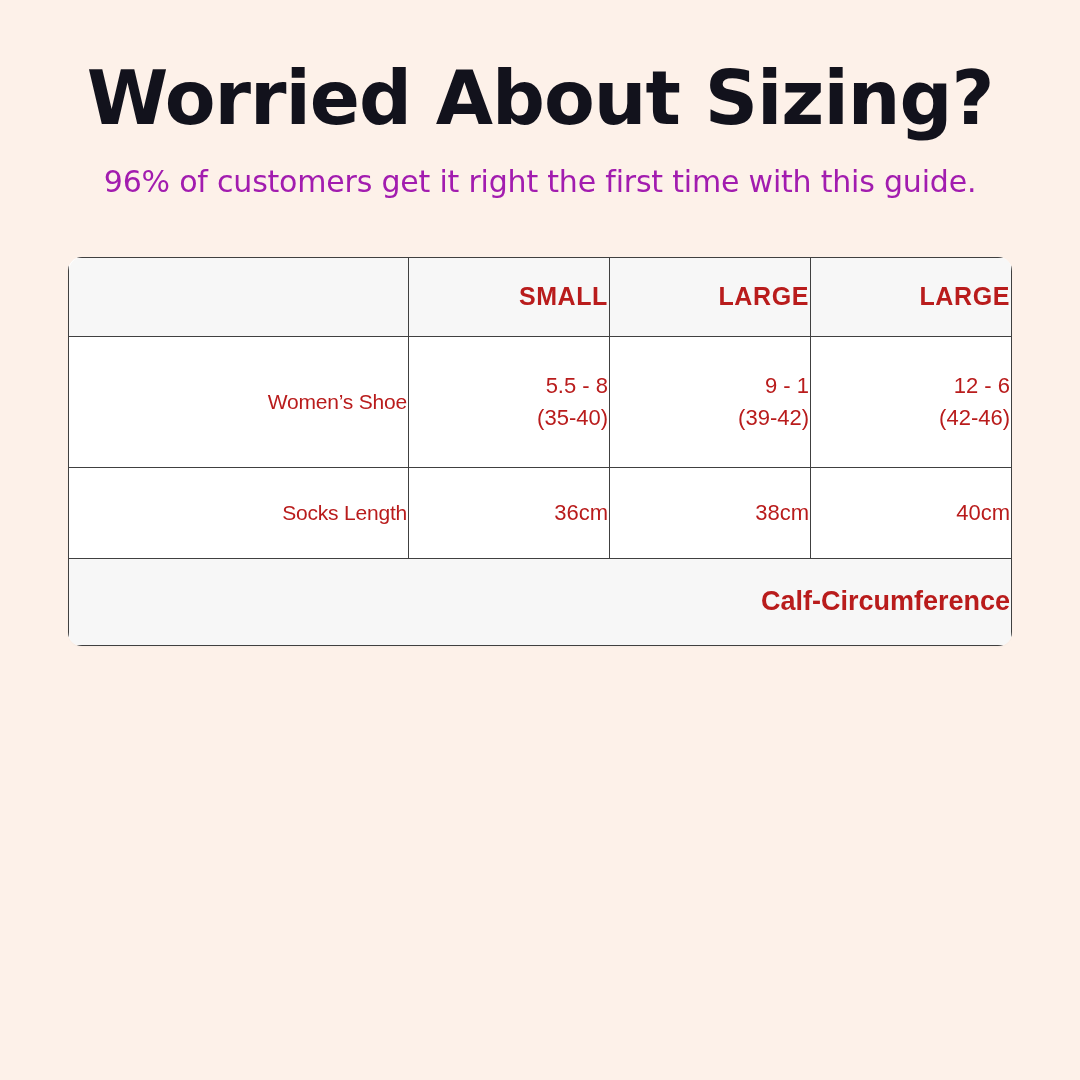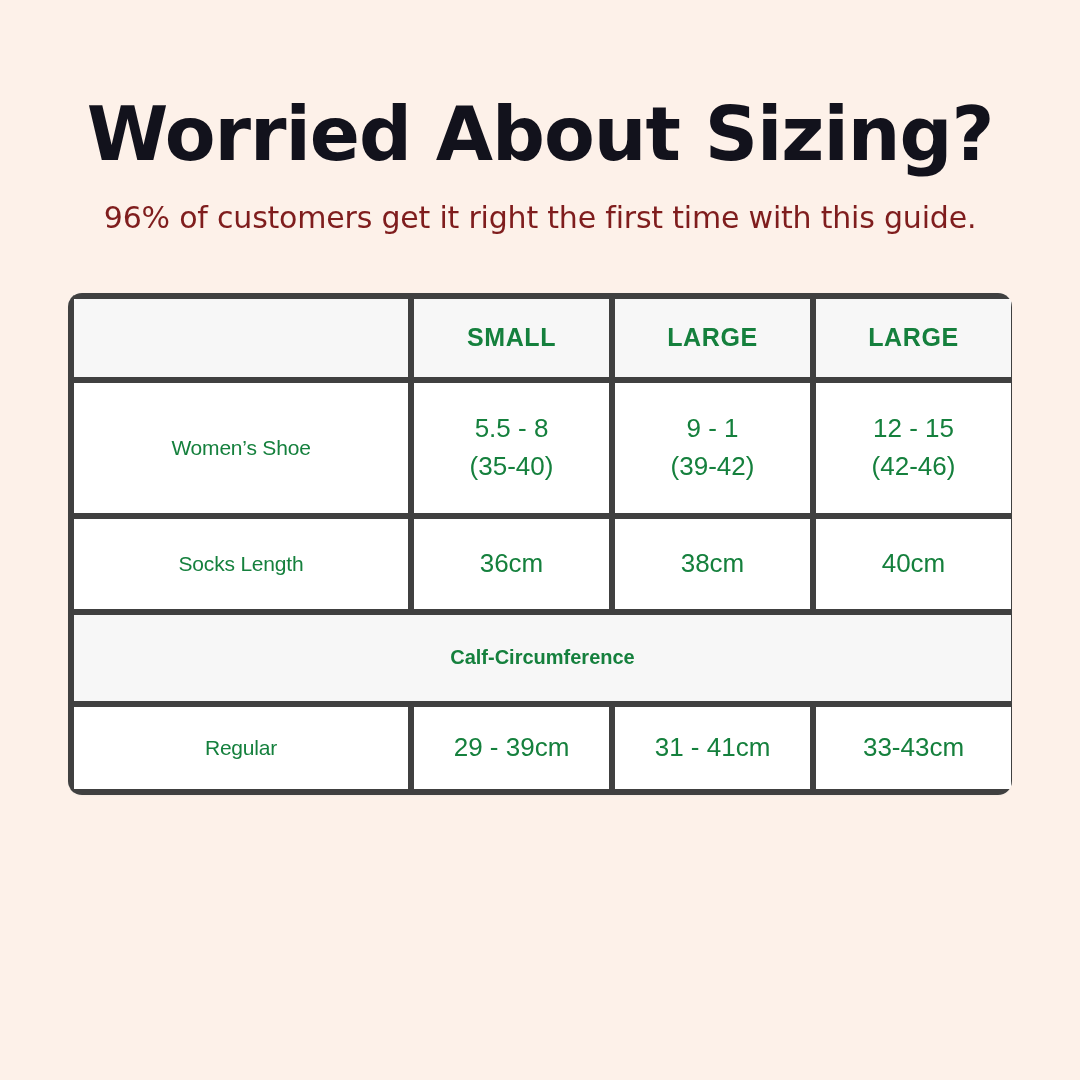--- a/index.html
+++ b/index.html
@@ -15,90 +15,90 @@
   }
   .page {
     position: relative;
     width: 1080px;
     height: 1080px;
     box-sizing: border-box;
     padding: 0;
   }
   .header {
     text-align: center;
-    padding-top: 96px;
+    padding-top: 60px;
   }
   .title {
     font-family: "DejaVu Sans", sans-serif;
     font-size: 74px;
     font-weight: 700;
     color: #12121c;
     letter-spacing: -1px;
     line-height: 1.05;
     margin: 0;
   }
   .subtitle {
     font-family: "DejaVu Sans", sans-serif;
     font-size: 30px;
     font-weight: 400;
-    color: #7f1d1d;
+    color: #a21caf;
     margin: 26px 0 4px 0;
     letter-spacing: -0.2px;
   }
   .table-wrap {
     margin: 58px auto 0 auto;
     width: 944px;
     background: #ffffff;
     border-radius: 14px;
     overflow: hidden;
     box-shadow: 0 1px 2px rgba(0,0,0,0.03);
   }
   table.size-table {
     border-collapse: collapse;
     width: 100%;
     table-layout: fixed;
   }
   table.size-table col.label-col { width: 340px; }
   table.size-table col.val-col { width: 201px; }
 
   .size-table th, .size-table td {
-    border: 6px solid #404040;
-    text-align: center;
+    border: 1px solid #404040;
+    text-align: right;
     vertical-align: middle;
-    color: #15803d;
+    color: #b91c1c;
   }
   .size-table thead th {
     background: #f7f7f7;
     height: 76px;
     font-size: 25px;
     font-weight: 700;
     letter-spacing: 0.6px;
   }
   .size-table thead th.blank {
     background: #f7f7f7;
   }
   .row-label {
     font-size: 21px;
     font-weight: 400;
     letter-spacing: -0.2px;
   }
   .cell-val {
-    font-size: 26px;
+    font-size: 22px;
     font-weight: 400;
     line-height: 1.45;
   }
   .cell-val .sub {
     display: block;
   }
   tr.two-line td { height: 128px; }
   tr.one-line td { height: 88px; }
   tr.section td {
     background: #f7f7f7;
     height: 84px;
-    font-size: 20px;
+    font-size: 27px;
     font-weight: 700;
     margin-top: 33px;
   }
   tr.calf td { height: 80px; }
   .size-table tr:first-child th:first-child { border-top-left-radius: 14px; }
   .size-table tr:first-child th:last-child { border-top-right-radius: 14px; }
 </style>
 </head>
 <body>
 
@@ -131,42 +131,36 @@
           <td class="row-label">Women’s Shoe</td>
           <td class="cell-val">
             <span>5.5 - 8</span>
             <span class="sub">(35-40)</span>
           </td>
           <td class="cell-val">
             <span>9 - 1</span>
             <span class="sub">(39-42)</span>
           </td>
           <td class="cell-val">
-            <span>12 - 15</span>
+            <span>12 - 6</span>
             <span class="sub">(42-46)</span>
           </td>
         </tr>
 
 
         <tr class="one-line">
           <td class="row-label">Socks Length</td>
           <td class="cell-val">36cm</td>
           <td class="cell-val">38cm</td>
           <td class="cell-val">40cm</td>
         </tr>
 
         <tr class="section">
           <td colspan="4">Calf-Circumference</td>
         </tr>
 
-        <tr class="calf">
-          <td class="row-label">Regular</td>
-          <td class="cell-val">29 - 39cm</td>
-          <td class="cell-val">31 - 41cm</td>
-          <td class="cell-val">33-43cm</td>
-        </tr>
 
 
       </tbody>
     </table>
   </div>
 
 </div>
 
 </body></html>

